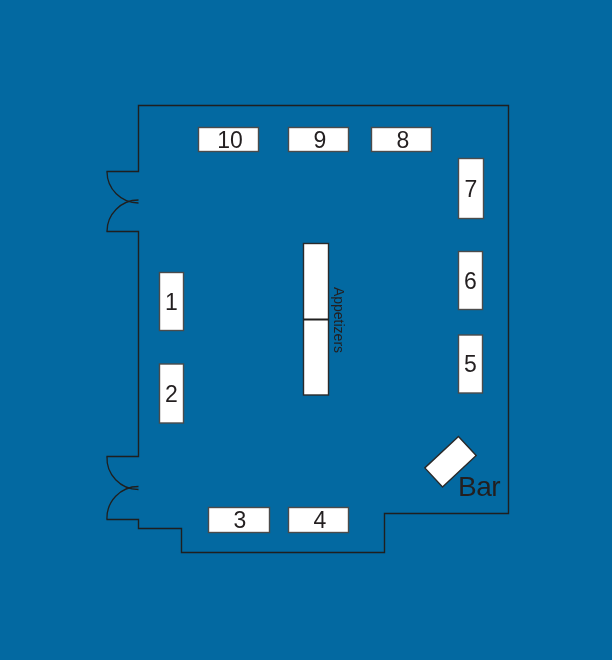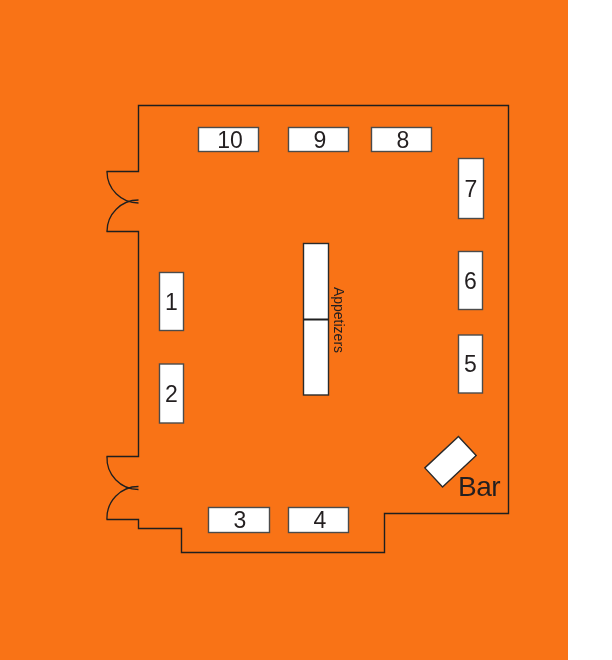--- a/index.html
+++ b/index.html
@@ -3,23 +3,23 @@
 <meta charset="utf-8">
 <style>
   html, body {
     margin: 0;
     padding: 0;
     background: #ffffff;
     font-family: "Liberation Sans", sans-serif;
   }
   .canvas {
     position: relative;
-    width: 568px;
+    width: 612px;
     height: 660px;
-    background: #f97316;
+    background: #0369a1;
     overflow: hidden;
   }
   svg text {
     fill: #231f20;
     font-family: "Liberation Sans", sans-serif;
   }
   .wall {
     fill: none;
     stroke: #1f1f1f;
     stroke-width: 1.4;

